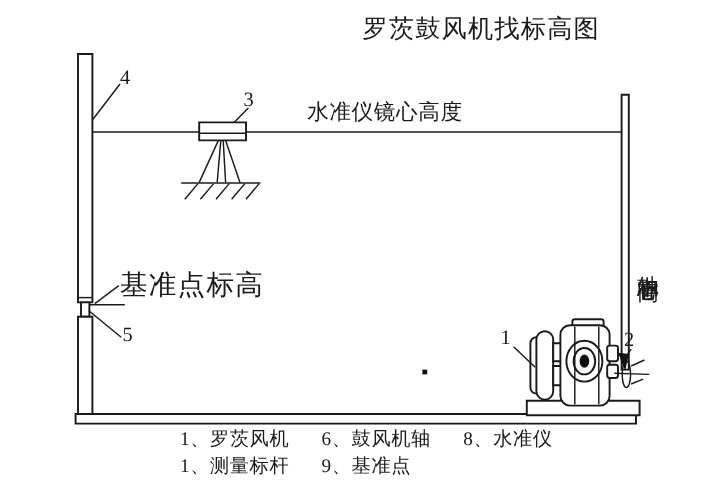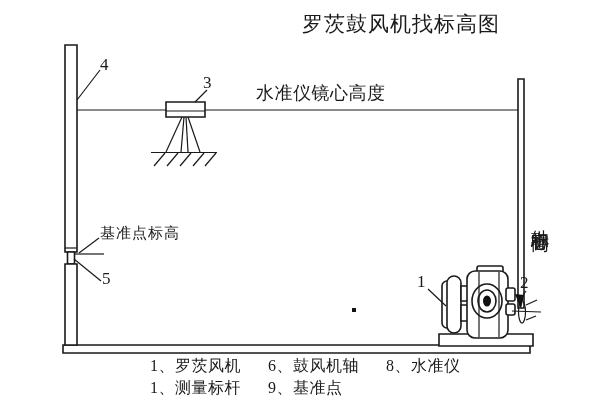--- a/index.html
+++ b/index.html
@@ -14,21 +14,21 @@
   .shape-thin{fill:none;stroke:#1a1a1a;stroke-width:1.2;}
   .shape-fill{fill:#fff;stroke:#1a1a1a;stroke-width:1.6;}
   .solid{fill:#111;stroke:none;}
   .lbl{position:absolute;white-space:nowrap;line-height:1.05;}
   .title{
     left:0;top:13px;width:500px;text-align:right;
     font-size:21px;letter-spacing:1px;
   }
   .num{font-size:17px;}
   .ann{font-size:18px;letter-spacing:0.5px;}
-  .ann-sm{font-size:15px;letter-spacing:1px;}
+  .ann-sm{font-size:23px;letter-spacing:1px;}
   .vert{
     writing-mode:vertical-rl;text-orientation:upright;
     font-size:18px;letter-spacing:1px;line-height:1;
   }
   .legend{
     position:absolute;left:150px;top:356px;width:440px;
     font-size:16px;letter-spacing:0.5px;
   }
   .legend-row{display:flex;column-gap:27px;margin-bottom:1px;}
 </style>

